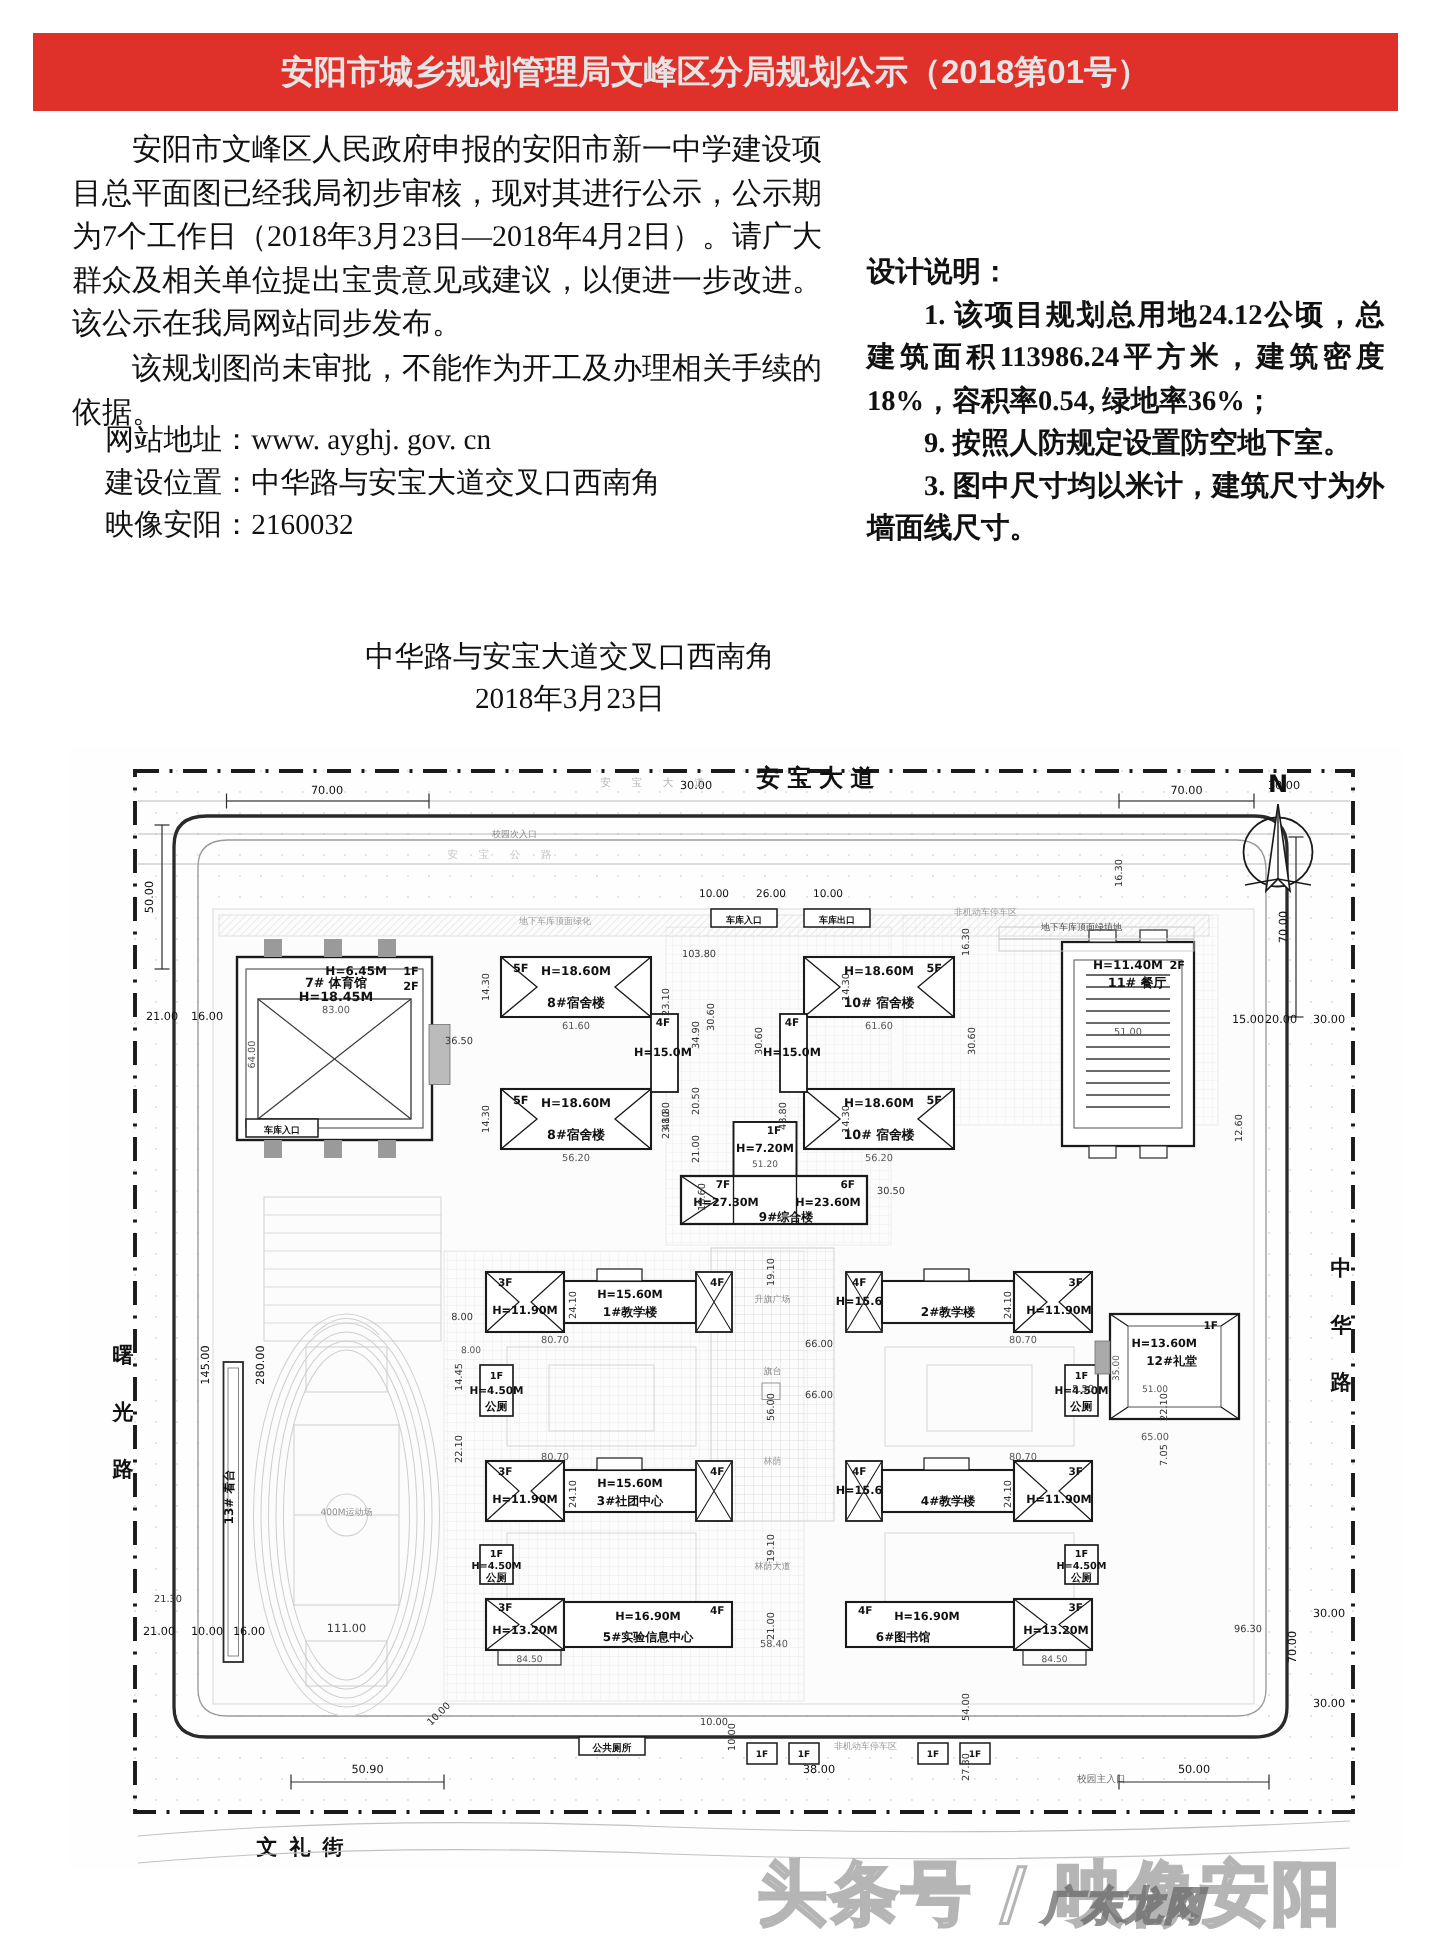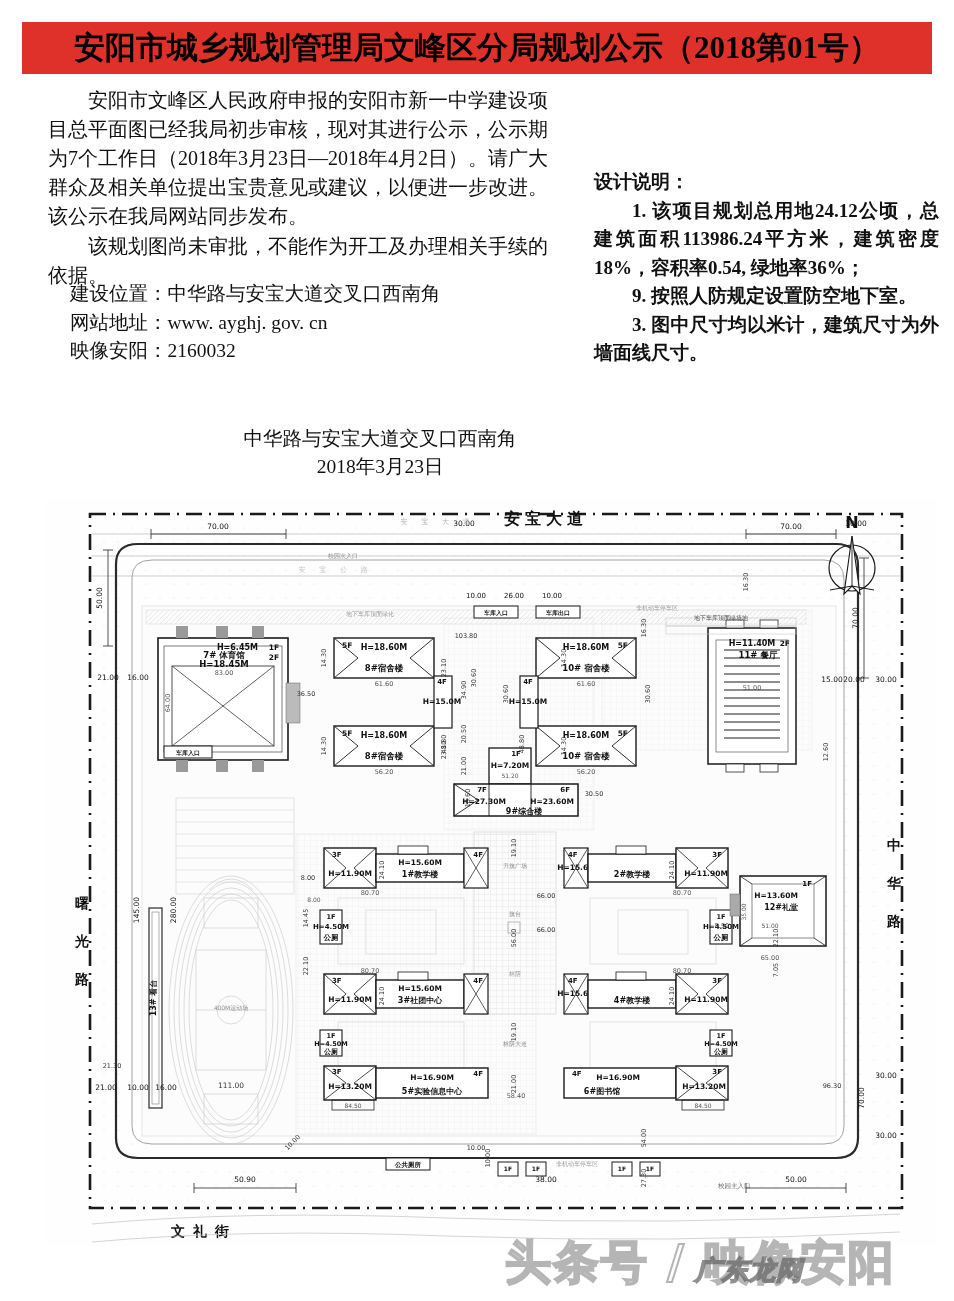--- a/index.html
+++ b/index.html
@@ -13,23 +13,23 @@
     background:#fff;
   }
   
   .banner{
     position:absolute;left:22px;top:22px;width:910px;height:52px;
     background:#e0302a;
     display:flex;align-items:center;justify-content:center;
     box-sizing:border-box;
   }
   .banner-title{
-    color:#000000;font-weight:bold;font-size:31px;letter-spacing:0px;
+    color:#e5e5e5;font-weight:bold;font-size:22px;letter-spacing:0px;
     white-space:nowrap;
-    font-family:Liberation Serif, serif;
+    font-family:Liberation Sans, sans-serif;
   }
   
   .notice{
     position:absolute;left:48px;top:86px;width:500px;
     font-size:20px;line-height:1.45;text-align:justify;
   }
   .notice p{margin:0 0 1px 0;}
   .indent{text-indent:2em;}
   .kv-list{
     position:absolute;left:70px;top:280px;width:480px;
@@ -39,21 +39,20 @@
   .kv-k{display:inline-block;}
   .signature{
     position:absolute;left:200px;top:425px;width:360px;
     font-size:19.5px;line-height:1.45;text-align:center;
   }
   
   .designnotes{
     position:absolute;left:578px;top:168px;width:345px;
     font-size:19px;line-height:1.5;text-align:justify;
     font-weight:bold;
-    margin-left:16px;
   }
   .designnotes p{margin:0;}
   
   .plan{
     position:absolute;left:46px;top:498px;width:890px;height:748px;
     background:#fdfdfd;
     overflow:hidden;
   }
   .plan svg{display:block;}
   
@@ -84,22 +83,22 @@
   <div class="banner" style="background: rgb(224, 48, 42);">
     <span class="banner-title">安阳市城乡规划管理局文峰区分局规划公示（2018第01号）</span>
   </div>
 
   <div class="notice">
     <p class="indent">安阳市文峰区人民政府申报的安阳市新一中学建设项目总平面图已经我局初步审核，现对其进行公示，公示期为7个工作日（2018年3月23日—2018年4月2日）。请广大群众及相关单位提出宝贵意见或建议，以便进一步改进。该公示在我局网站同步发布。</p>
     <p class="indent">该规划图尚未审批，不能作为开工及办理相关手续的依据。</p>
   </div>
 
   <div class="kv-list">
+    <div class="kv-row"><span class="kv-k">网站地址：</span><span>www. ayghj. gov. cn</span></div>
     <div class="kv-row"><span class="kv-k">建设位置：</span><span>中华路与安宝大道交叉口西南角</span></div>
-    <div class="kv-row"><span class="kv-k">网站地址：</span><span>www. ayghj. gov. cn</span></div>
     <div class="kv-row"><span class="kv-k">映像安阳：</span><span>2160032</span></div>
   </div>
 
   <div class="signature">
     <div>中华路与安宝大道交叉口西南角</div>
     <div>2018年3月23日</div>
   </div>
 
   <div class="designnotes">
     <p>设计说明：</p>

